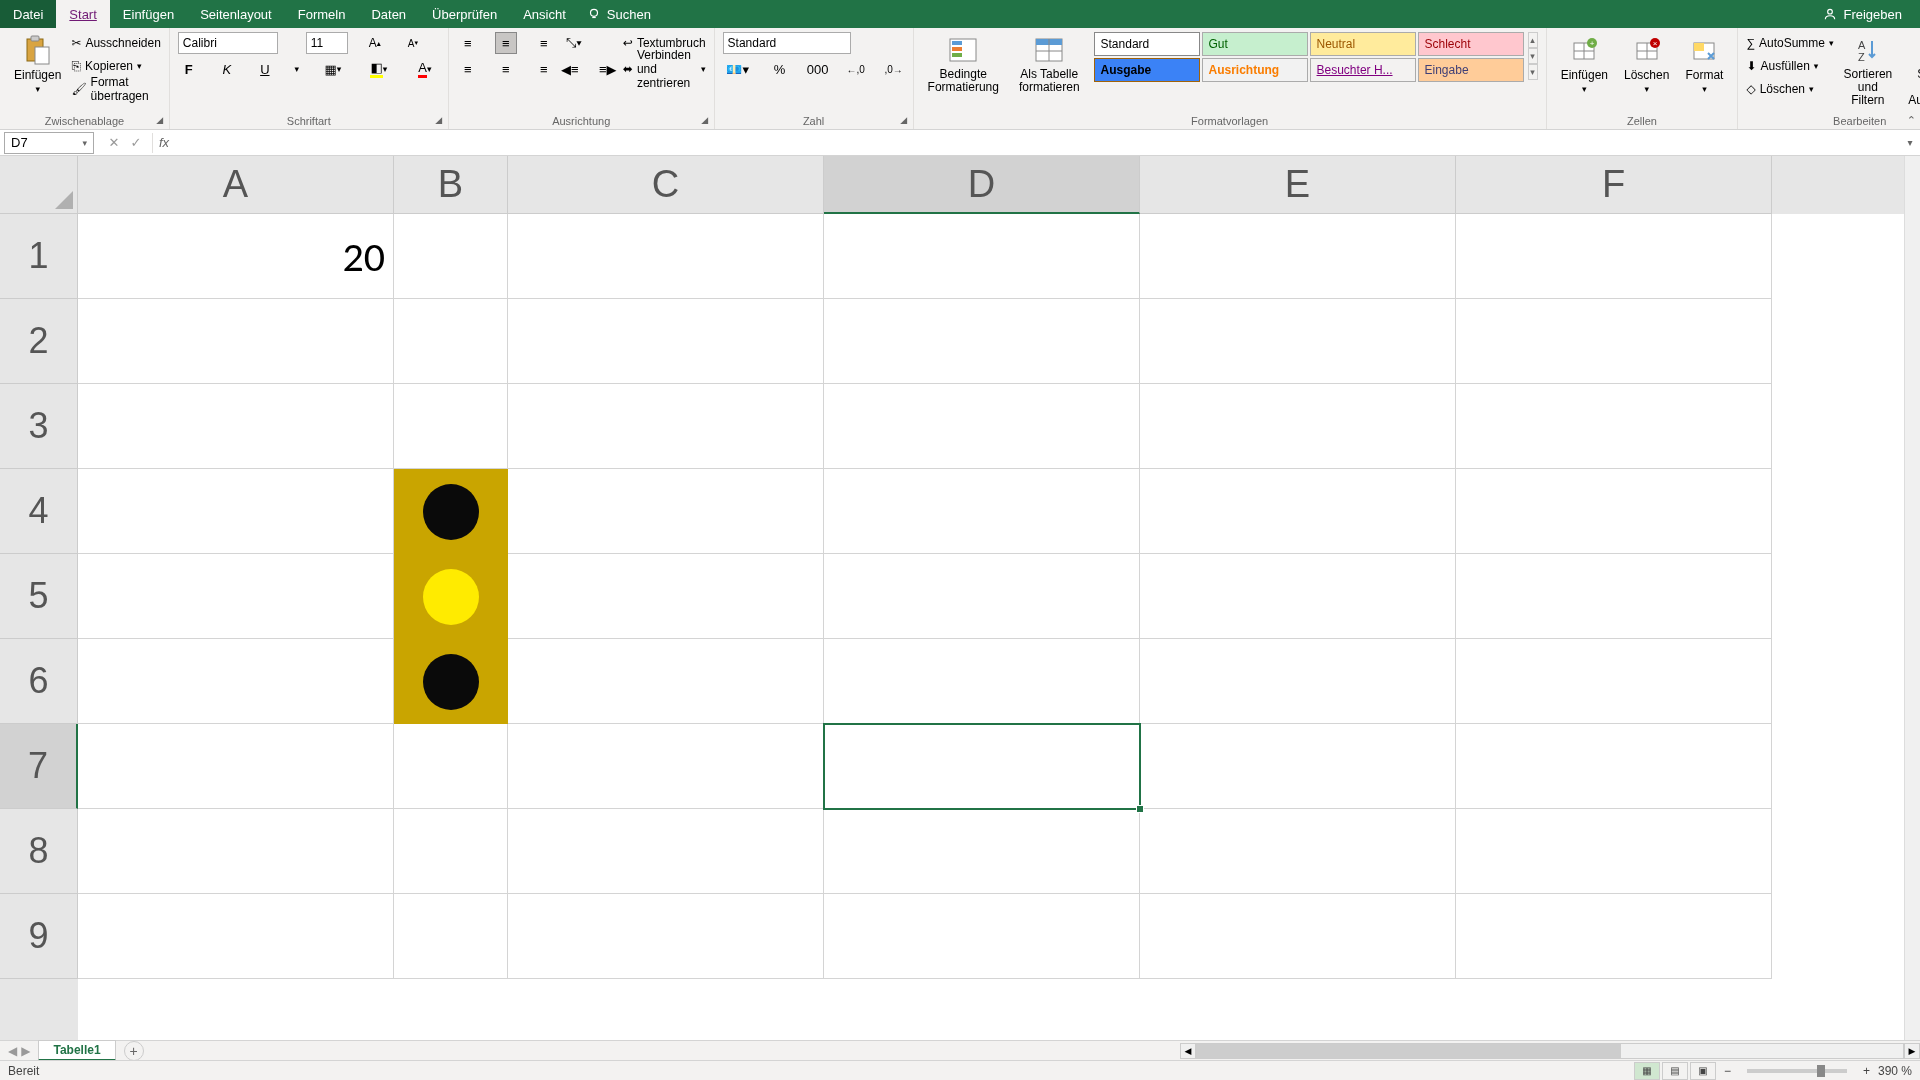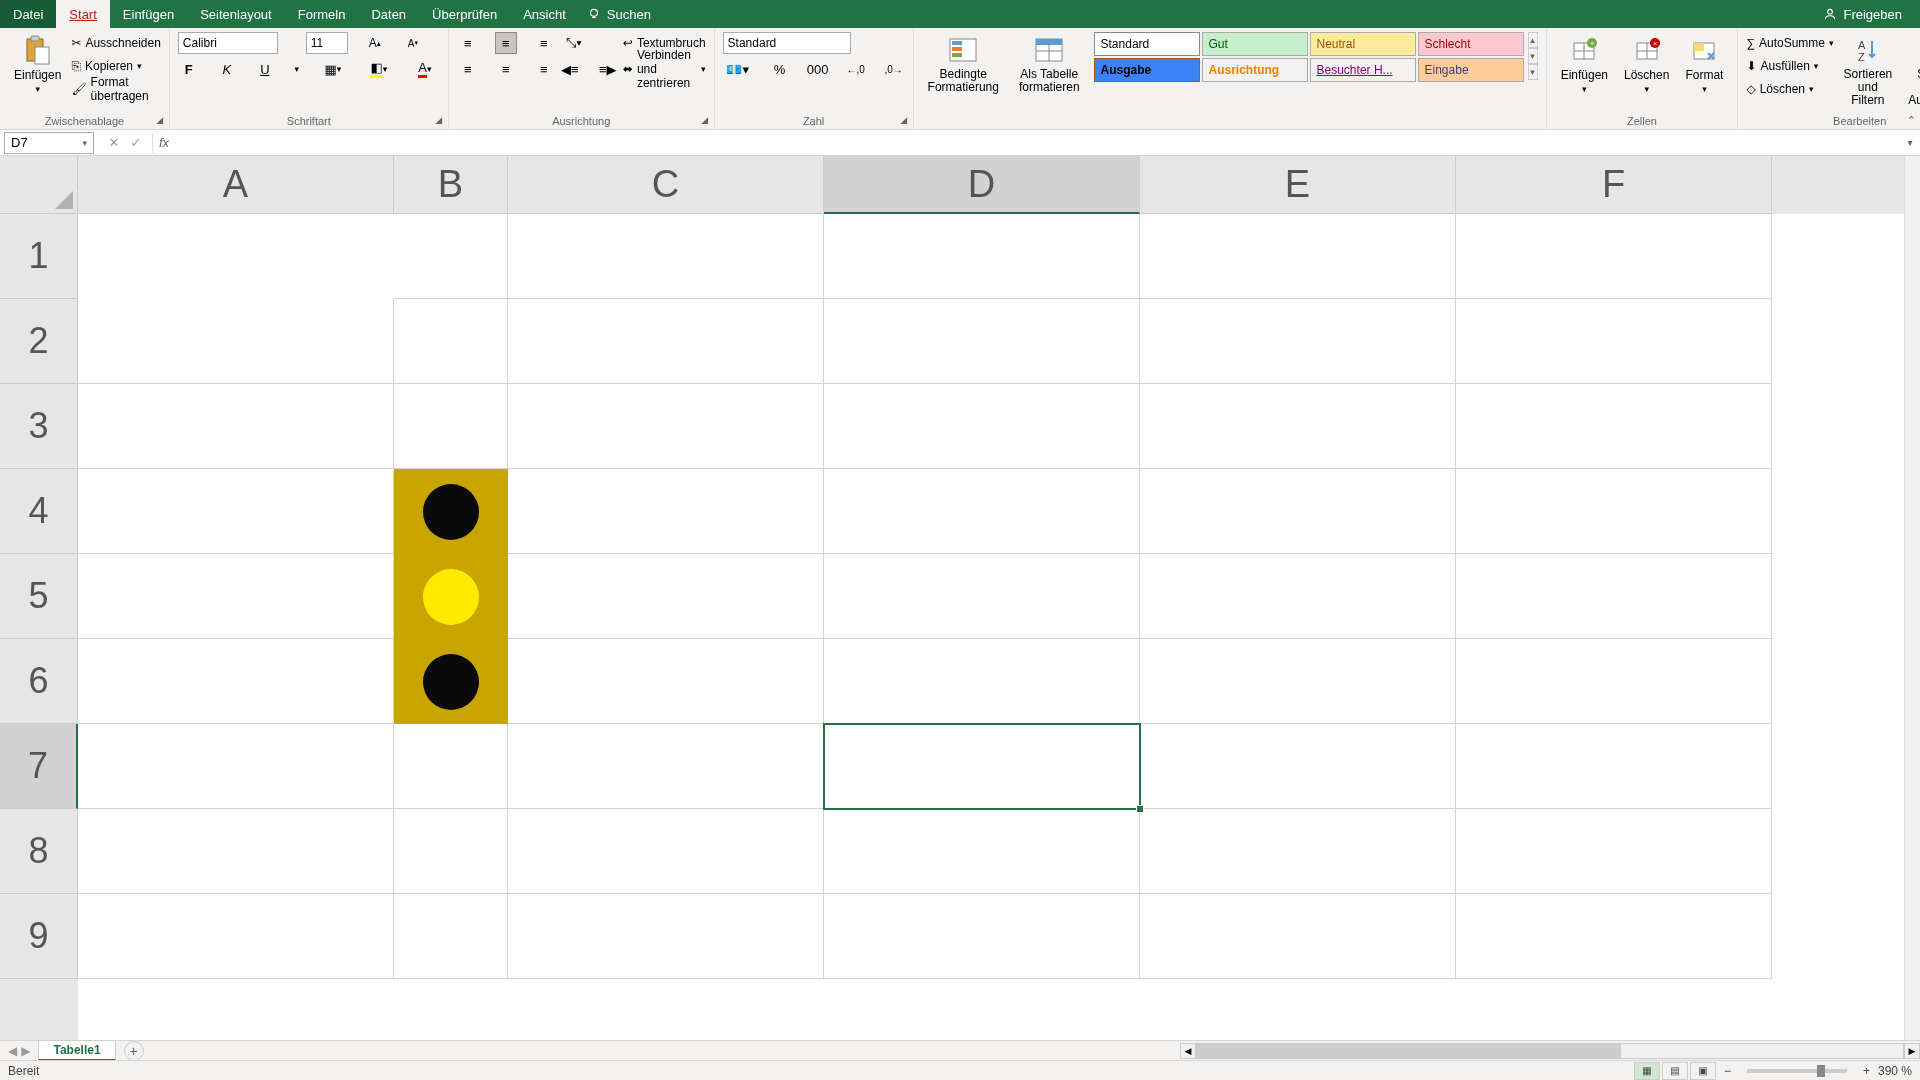--- a/index.html
+++ b/index.html
@@ -3,21 +3,21 @@
 <meta charset="utf-8">
 <style>
 * { margin: 0; padding: 0; box-sizing: border-box; font-family: 'Segoe UI', Tahoma, sans-serif; }
 body { background: #fff; overflow: hidden; width: 1920px; height: 1080px; position: relative; }
 
 
 .titlebar { height: 28px; background: #217346; display: flex; align-items: center; color: #fff; font-size: 13px; }
 .tab-menu { display: flex; height: 100%; align-items: stretch; }
 .tab-item { padding: 0 13px; display: flex; align-items: center; cursor: pointer; color: #fff; text-align: center; }
 .tab-item.file { background: #185c37; }
-.tab-item.active { background: #f3f2f1; color: #b91c1c; text-decoration: underline; }
+.tab-item.active { background: #f3f2f1; color: #701a75; text-decoration: underline; }
 .search-area { display: flex; align-items: center; margin-left: 8px; gap: 6px; }
 .search-icon-svg { width: 14px; height: 14px; }
 .share-area { margin-left: auto; margin-right: 18px; display: flex; align-items: center; gap: 6px; }
 
 
 .ribbon { height: 102px; background: #f3f2f1; border-bottom: 1px solid #d4d4d4; display: flex; position: relative; }
 .ribbon-group { border-right: 1px solid #e1dfdd; padding: 4px 8px 2px 8px; display: flex; flex-direction: column; position: relative; }
 .ribbon-group-label { font-size: 11px; color: #666; text-align: center; padding: 2px 0 0 0; }
 .ribbon-group-content { flex: 1; display: flex; align-items: flex-start; gap: 4px; }
 .dialog-launcher { position: absolute; bottom: 2px; right: 2px; width: 14px; height: 14px; font-size: 9px; color: #666; display: flex; align-items: center; justify-content: center; }
@@ -292,20 +292,21 @@
         <div class="style-cell style-berechnung">Ausrichtung</div>
         <div class="style-cell style-besuchter">Besuchter H...</div>
         <div class="style-cell style-eingabe">Eingabe</div>
       </div>
       <div class="style-scroll">
         <div>▴</div>
         <div>▾</div>
         <div>▾</div>
       </div>
     </div>
+    <div class="ribbon-group-label">Formatvorlagen</div>
   </div>
 
   <div class="ribbon-group">
     <div class="ribbon-group-content">
       <div class="big-btn">
         <div class="icon">
             <svg width="28" height="26">
               <rect x="4" y="6" width="20" height="16" fill="#fff" stroke="#888"></rect>
               <line x1="4" y1="14" x2="24" y2="14" stroke="#888"></line>
               <line x1="14" y1="6" x2="14" y2="22" stroke="#888"></line>
@@ -418,20 +419,21 @@
       <div class="row-h" style="height: 85px;">2</div>
       <div class="row-h" style="height: 85px;">3</div>
       <div class="row-h" style="height: 85px;">4</div>
       <div class="row-h" style="height: 85px;">5</div>
       <div class="row-h" style="height: 85px;">6</div>
       <div class="row-h sel" style="height: 85px;">7</div>
       <div class="row-h" style="height: 85px;">8</div>
       <div class="row-h" style="height: 85px;">9</div>
     </div>
   <div class="cells" id="cells">
+      <div class="cell" style="left: 0px; top: 0px; width: 316px; height: 85px; justify-content: flex-end;">20</div>
       <div class="cell" style="left: 316px; top: 0px; width: 114px; height: 85px;"></div>
       <div class="cell" style="left: 430px; top: 0px; width: 316px; height: 85px;"></div>
       <div class="cell" style="left: 746px; top: 0px; width: 316px; height: 85px;"></div>
       <div class="cell" style="left: 1062px; top: 0px; width: 316px; height: 85px;"></div>
       <div class="cell" style="left: 1378px; top: 0px; width: 316px; height: 85px;"></div>
       <div class="cell" style="left: 0px; top: 85px; width: 316px; height: 85px;"></div>
       <div class="cell" style="left: 316px; top: 85px; width: 114px; height: 85px;"></div>
       <div class="cell" style="left: 430px; top: 85px; width: 316px; height: 85px;"></div>
       <div class="cell" style="left: 746px; top: 85px; width: 316px; height: 85px;"></div>
       <div class="cell" style="left: 1062px; top: 85px; width: 316px; height: 85px;"></div>

